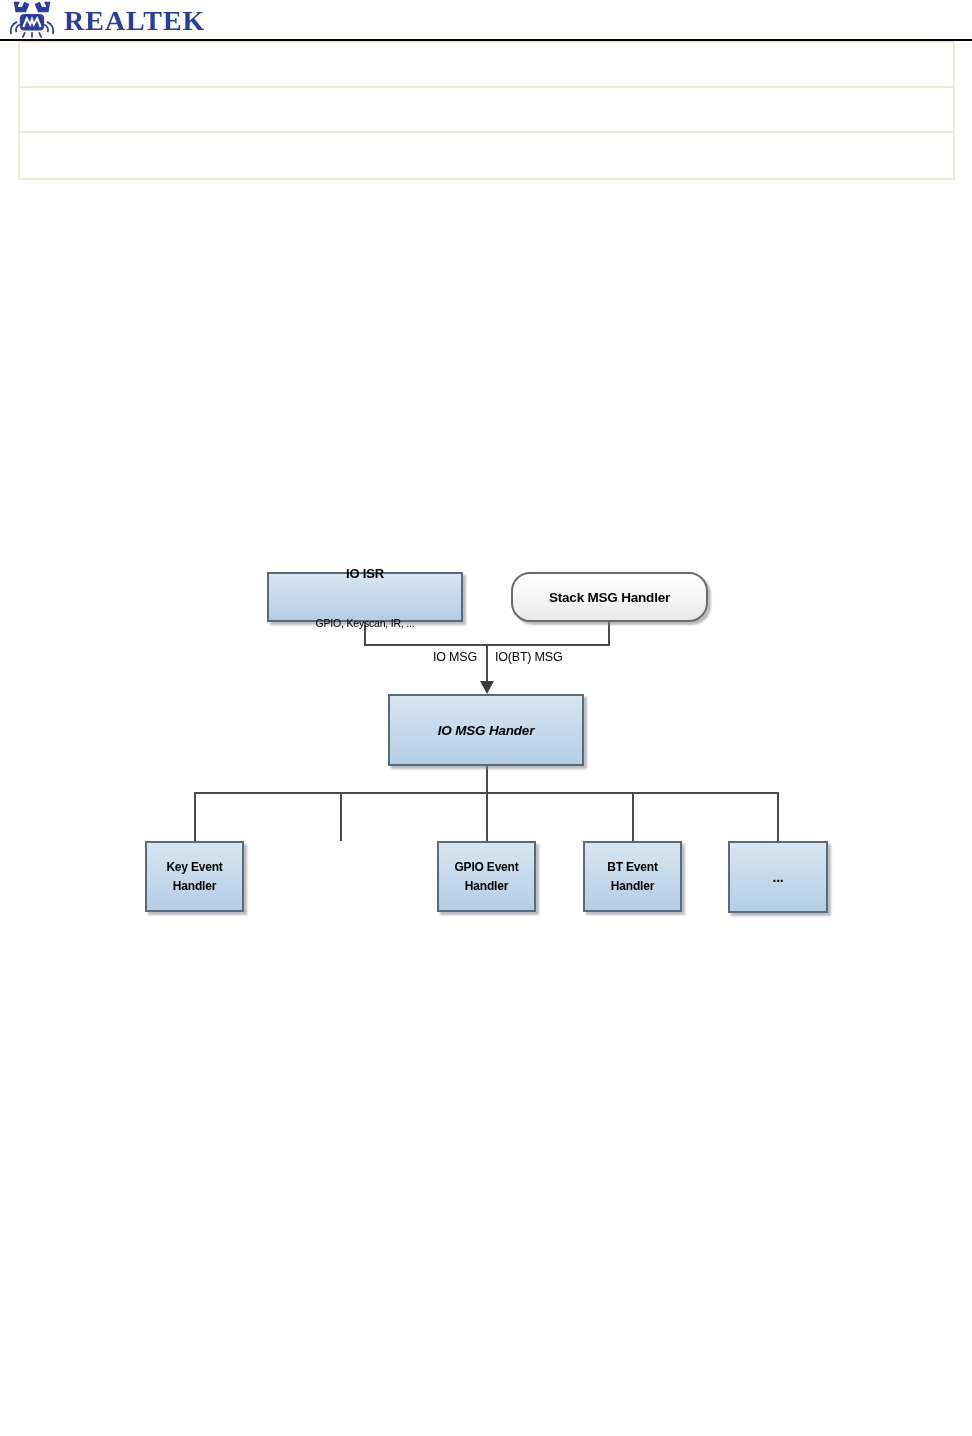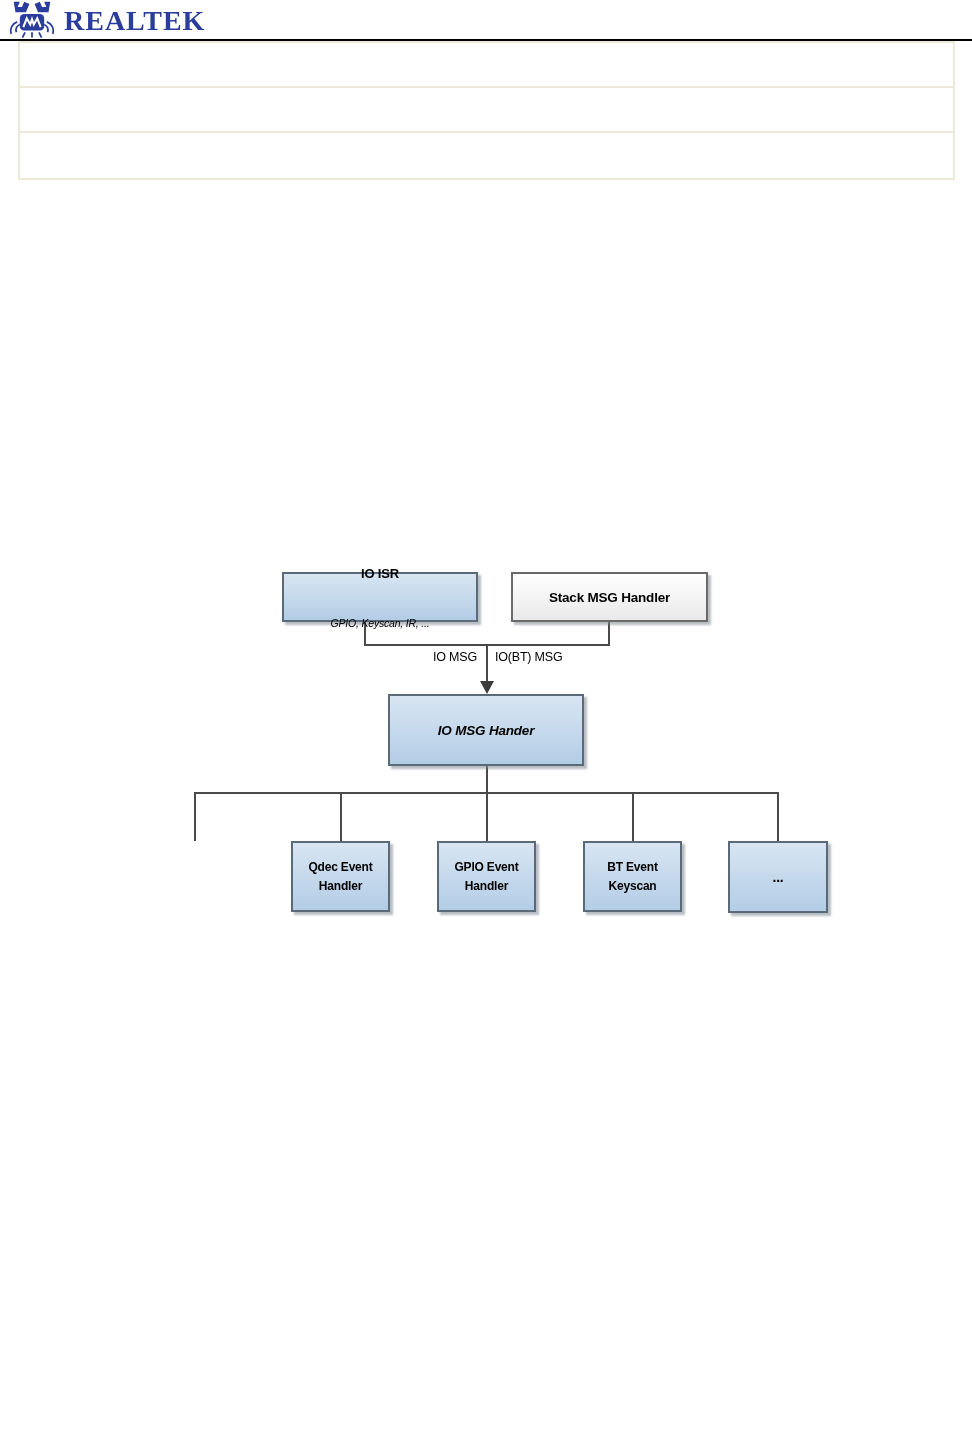--- a/index.html
+++ b/index.html
@@ -66,33 +66,33 @@
     display: flex;
     flex-direction: column;
     align-items: center;
     justify-content: center;
     text-align: center;
     color: #000;
   }
   .node.white {
     background: linear-gradient(#ffffff, #e9e9e9);
     border-color: #6a6a6a;
+    border-radius: 19px;
   }
   .node .title {
     font-weight: 700;
     font-size: 13px;
     letter-spacing: -0.2px;
   }
   .node .subtitle {
     font-size: 10.5px;
     letter-spacing: -0.2px;
     margin-top: 4px;
-    font-style: italic;
-  }
-  .n-ioisr  { left: 282px; top: 572px; width: 196px; height: 50px; gap: 32px; }
+  }
+  .n-ioisr  { left: 267px; top: 572px; width: 196px; height: 50px; gap: 32px; }
   .n-stack  { left: 511px; top: 572px; width: 197px; height: 50px; }
   .n-hander { left: 388px; top: 694px; width: 196px; height: 72px; font-style: italic; }
   .n-hander .title, .n-stack .title { font-size: 13.5px; }
   .n-h1 { left: 145px; top: 841px; width: 99px; height: 71px; }
   .n-h2 { left: 291px; top: 841px; width: 99px; height: 71px; }
   .n-h3 { left: 437px; top: 841px; width: 99px; height: 71px; }
   .n-h4 { left: 583px; top: 841px; width: 99px; height: 71px; }
   .n-h5 { left: 728px; top: 841px; width: 100px; height: 72px; }
   .n-h1 .title, .n-h2 .title, .n-h3 .title, .n-h4 .title {
     font-size: 12px; line-height: 1.55; padding: 0 4px;
@@ -194,28 +194,28 @@
   </div>
 
   <div class="node white n-stack">
     <div class="title">Stack MSG Handler</div>
   </div>
 
   <div class="node n-hander">
     <div class="title">IO MSG Hander</div>
   </div>
 
-  <div class="node n-h2">
-    <div class="title">Qdec Event Handler</div>
+  <div class="node n-h1">
+    <div class="title">Key Event Handler</div>
   </div>
   <div class="node n-h3">
     <div class="title">GPIO Event Handler</div>
   </div>
   <div class="node n-h4">
-    <div class="title">BT Event Keyscan</div>
+    <div class="title">BT Event Handler</div>
   </div>
   <div class="node n-h5">
     <div class="title">...</div>
   </div>
 
   <div class="rule-bottom"></div>
 
 </div>
 
 </body></html>

